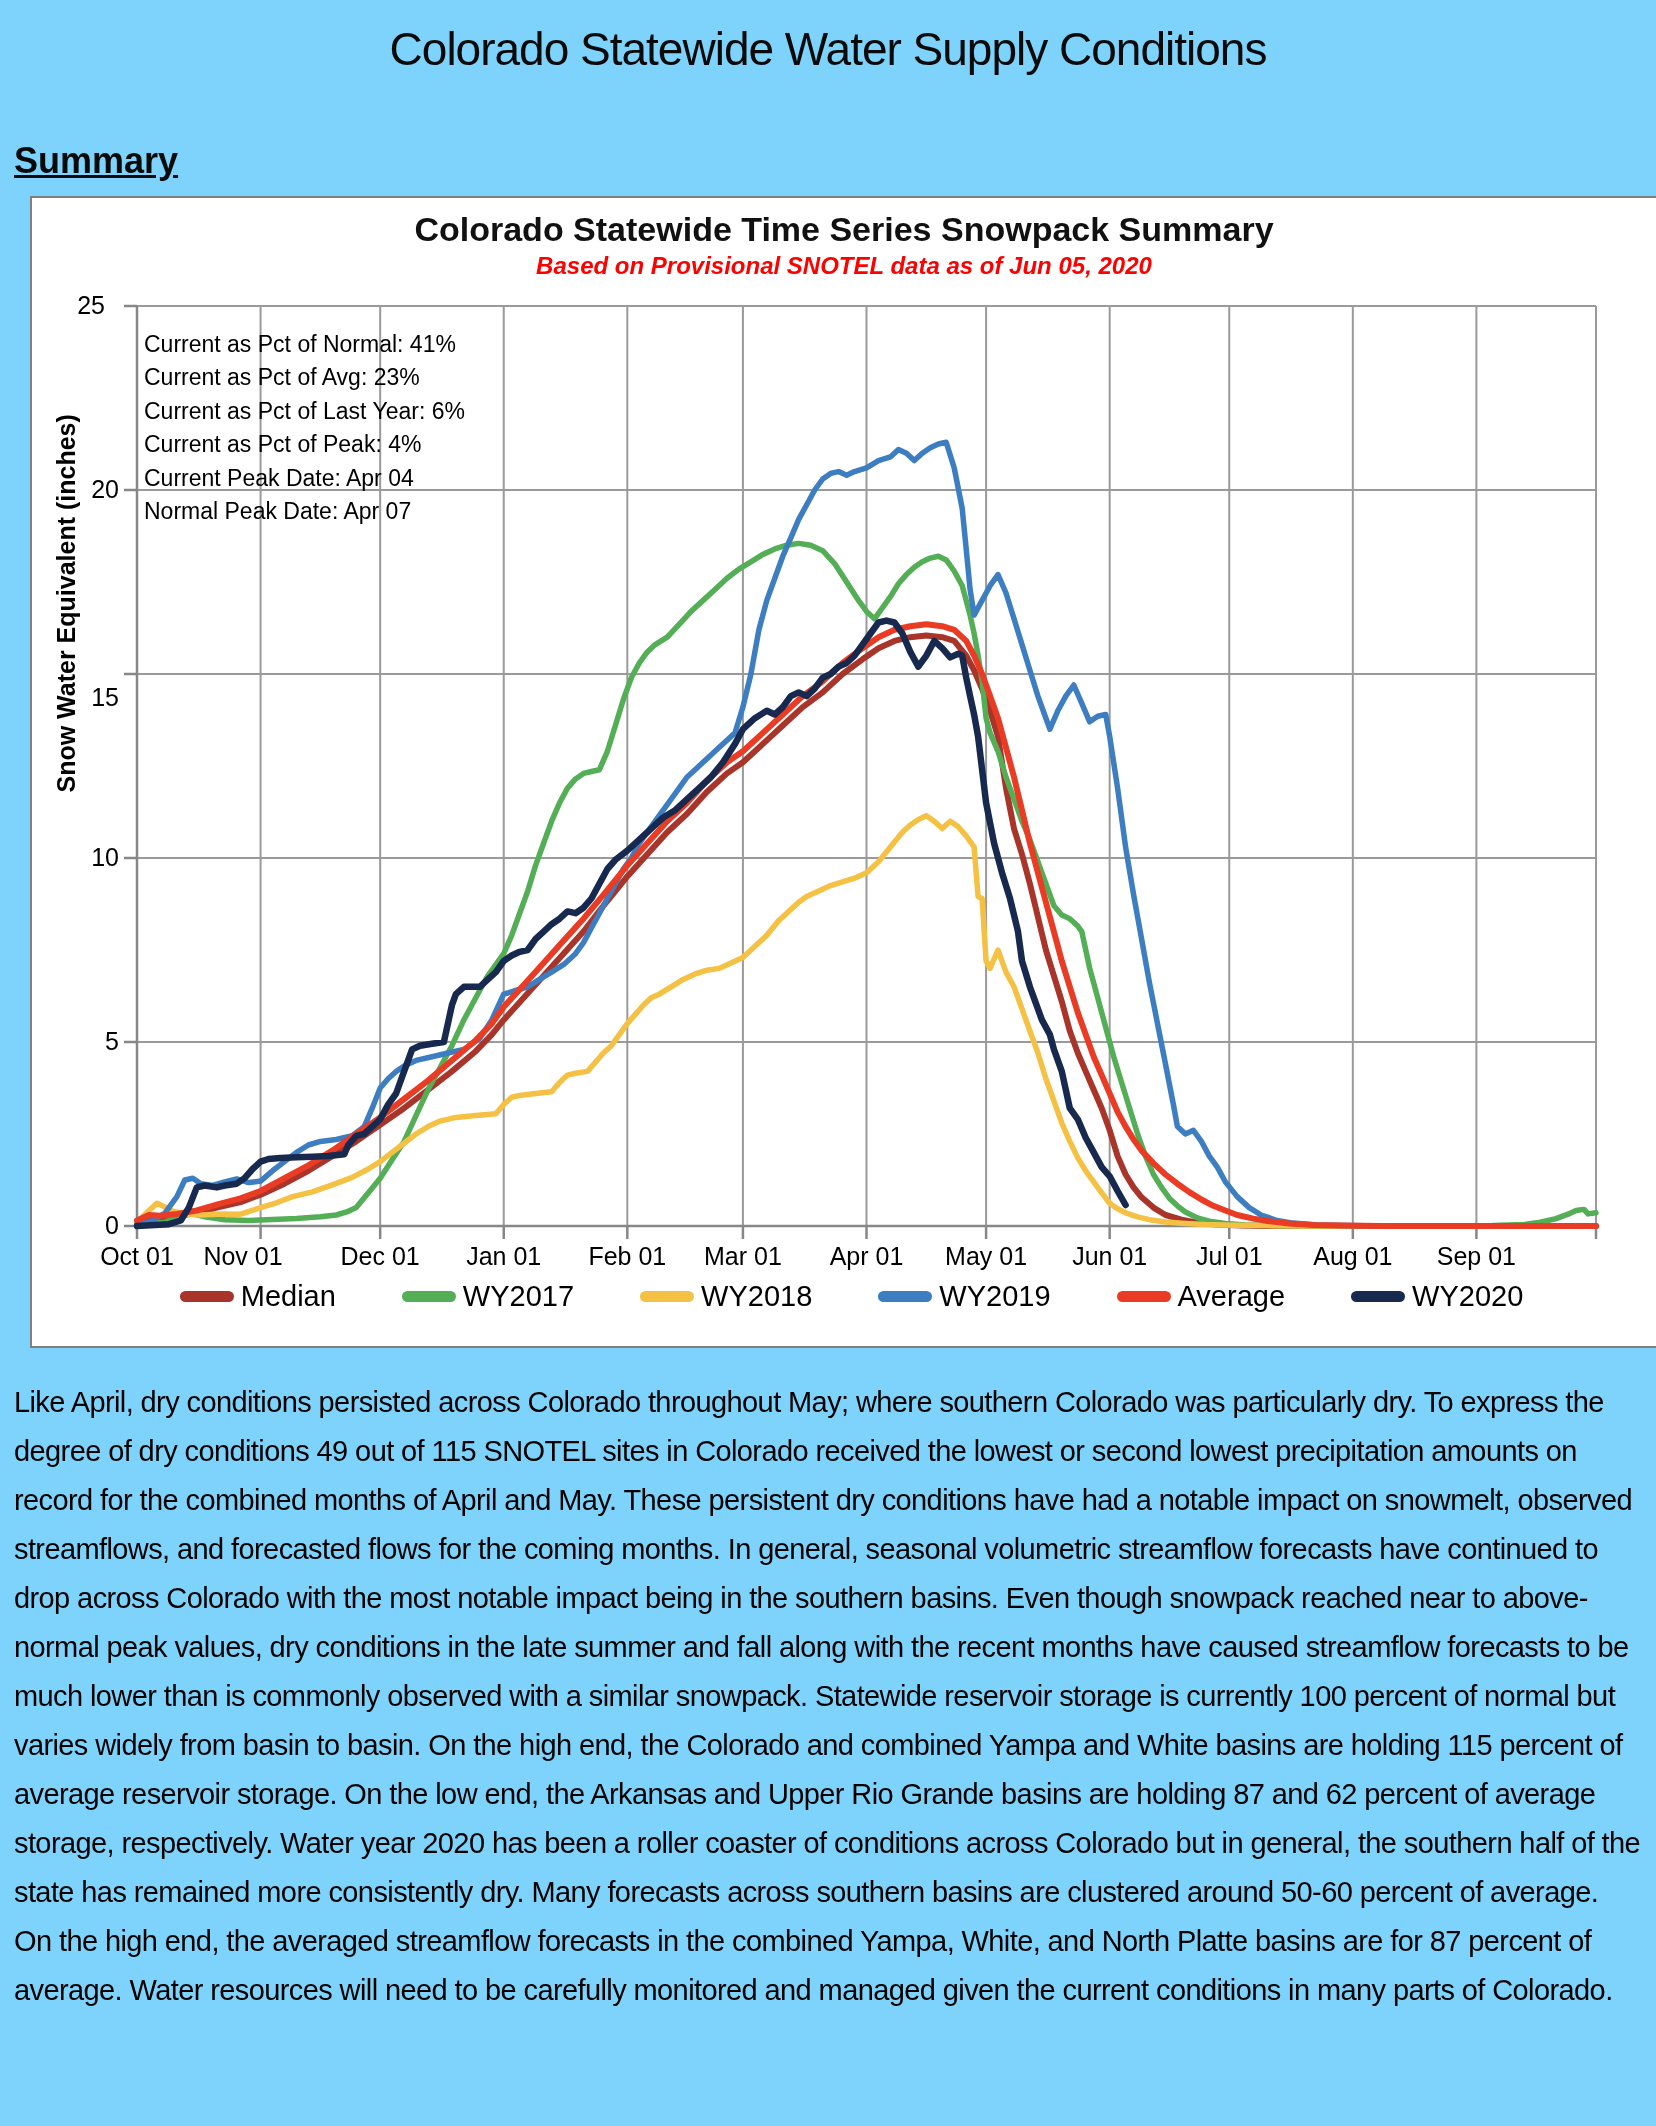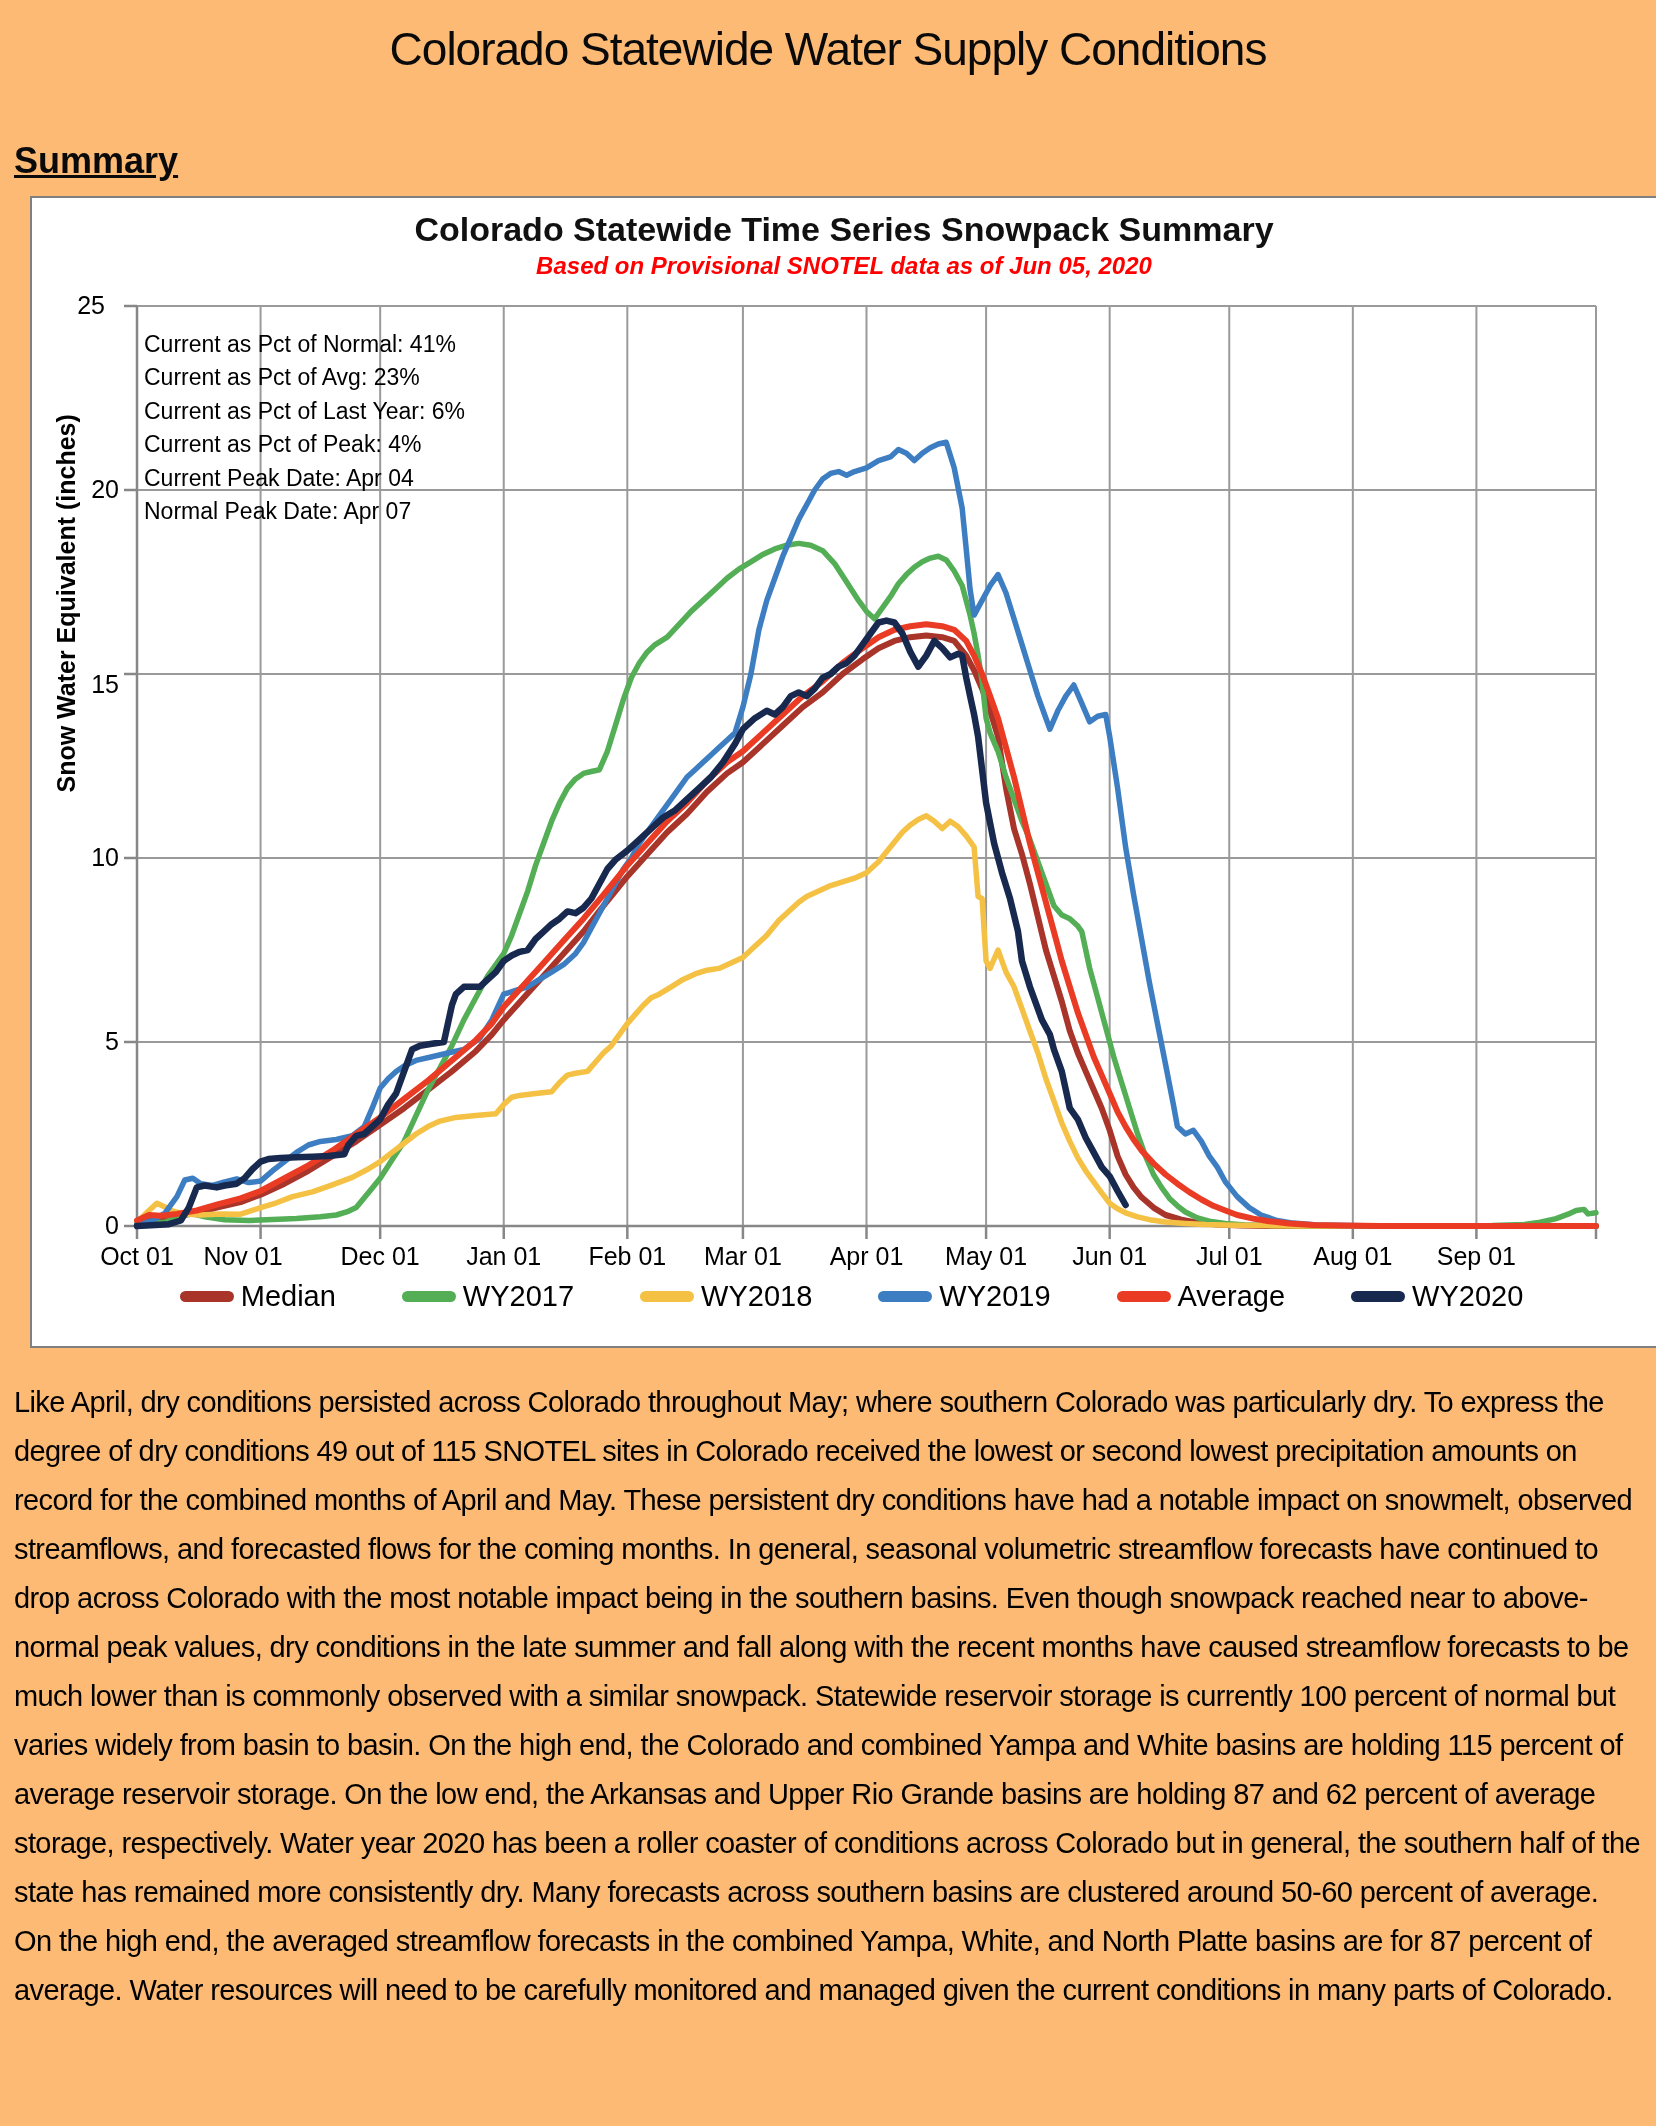--- a/index.html
+++ b/index.html
@@ -1,17 +1,17 @@
 <!DOCTYPE html>
 <html><head>
 <meta charset="utf-8">
 <style>
   html,body{margin:0;padding:0;background:#fff;}
   body{width:1656px;font-family:"Liberation Sans",sans-serif;color:#000;}
-  .page{position:relative;width:1656px;height:2126px;background:#fdba74;overflow:hidden;}
+  .page{position:relative;width:1656px;height:2126px;background:#7dd3fc;overflow:hidden;}
   .page-title{text-align:center;font-size:46px;letter-spacing:-1px;padding-top:22px;color:#0a0a0a;}
   .section-heading{font-size:36px;font-weight:bold;text-decoration:underline;margin:64px 0 14px 14px;color:#0a0a0a;}
   .chart-box{position:relative;margin-left:30px;width:1624px;height:1148px;border:2px solid #808080;background:#fff;}
   .chart-title{position:absolute;left:0;right:0;top:12px;text-align:center;font-size:34px;font-weight:bold;color:#111;}
   .chart-subtitle{position:absolute;left:0;right:0;top:54px;text-align:center;font-size:24px;font-weight:bold;font-style:italic;}
   .plot-svg{position:absolute;left:0;top:0;}
   .stats-block{position:absolute;left:112px;top:130px;font-size:23px;line-height:33.4px;color:#000;white-space:nowrap;}
   .y-label{position:absolute;left:14px;top:560px;width:40px;font-size:25px;font-weight:bold;transform:rotate(-90deg);transform-origin:center;white-space:nowrap;text-align:center;}
   .ytick{position:absolute;width:66px;text-align:right;font-size:25px;color:#000;}
   .xtick{position:absolute;width:100px;text-align:center;font-size:25px;color:#000;}
@@ -96,21 +96,21 @@
         <div>Current Peak Date: Apr 04</div>
         <div>Normal Peak Date: Apr 07</div>
       </div>
 
     <div class="y-label">Snow Water Equivalent (inches)</div>
 
     <div id="ytick-layer">
         <div class="ytick" style="left: 21px; top: 1013px;">0</div>
         <div class="ytick" style="left: 21px; top: 829px;">5</div>
         <div class="ytick" style="left: 21px; top: 645px;">10</div>
-        <div class="ytick" style="left: 21px; top: 472px;">15</div>
+        <div class="ytick" style="left: 21px; top: 485px;">15</div>
         <div class="ytick" style="left: 21px; top: 277px;">20</div>
         <div class="ytick" style="left: 7px; top: 93px;">25</div>
       </div>
     <div id="xtick-layer">
         <div class="xtick" style="left: 55px; top: 1044px;">Oct 01</div>
         <div class="xtick" style="left: 161px; top: 1044px;">Nov 01</div>
         <div class="xtick" style="left: 298.167px; top: 1044px;">Dec 01</div>
         <div class="xtick" style="left: 421.743px; top: 1044px;">Jan 01</div>
         <div class="xtick" style="left: 545.32px; top: 1044px;">Feb 01</div>
         <div class="xtick" style="left: 660.923px; top: 1044px;">Mar 01</div>

